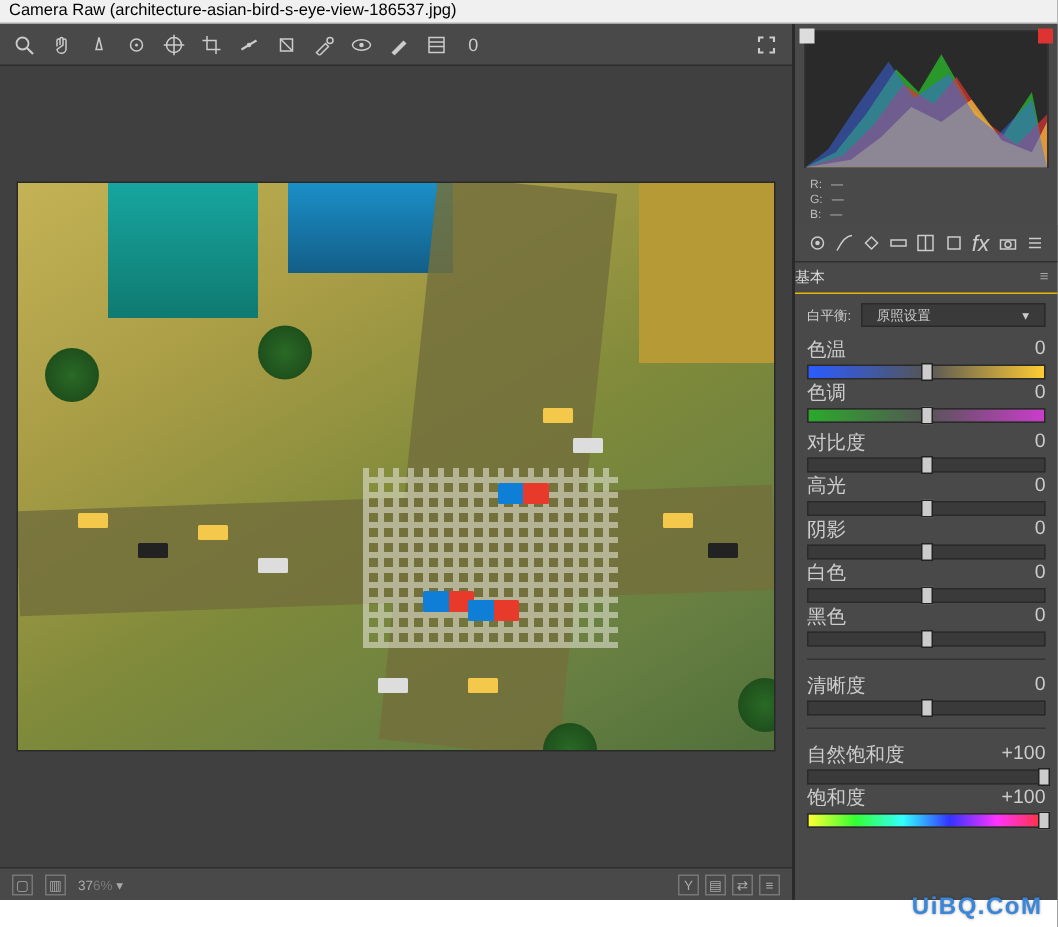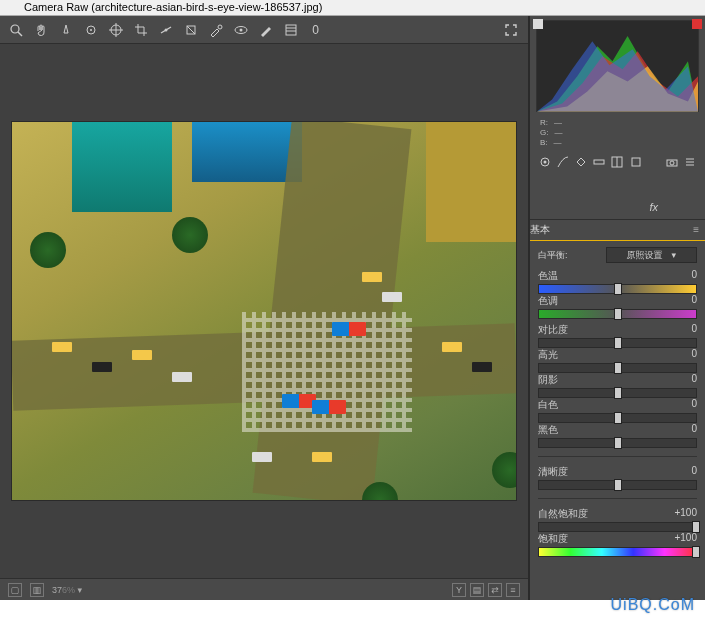--- a/index.html
+++ b/index.html
@@ -1,17 +1,17 @@
 <!DOCTYPE html>
 <html><head>
 <meta charset="utf-8">
 <style>
   * { margin: 0; padding: 0; box-sizing: border-box; }
   body { width: 705px; height: 618px; background: #fff; font-family: "Microsoft YaHei", Arial, sans-serif; font-size: 10px; color: #ccc; position: relative; overflow: hidden; }
-  .titlebar { background: #f0f0f0; border-bottom: 1px solid #aaa; padding: 1px 24px; font-size: 11px; color: #000; height: 16px; }
+  .titlebar { background: #f0f0f0; border-bottom: 1px solid #aaa; padding: 1px 6px; font-size: 11px; color: #000; height: 16px; }
   .app { display: flex; width: 705px; height: 584px; background: #404040; }
   .left-pane { flex: 1; display: flex; flex-direction: column; border-right: 2px solid #2a2a2a; }
   .toolbar { height: 28px; background: #494949; display: flex; align-items: center; padding: 0 8px; gap: 10px; border-bottom: 1px solid #2e2e2e; position: relative; }
   .toolbar .ticon { width: 15px; height: 15px; color: #ccc; display: flex; align-items: center; justify-content: center; }
   .toolbar .fullscreen { position: absolute; right: 10px; top: 6px; }
   .preview { flex: 1; background: #404040; display: flex; align-items: center; justify-content: center; padding: 6px; overflow: hidden; }
   .image-canvas { width: 506px; height: 380px; background: linear-gradient(150deg,#c4b255 0%, #a69b45 30%, #7f8a3a 55%, #698042 80%, #50703a 100%); position: relative; overflow: hidden; border: 1px solid #2a2a2a; }
   .road { position: absolute; background: rgba(115,112,60,.85); }
   .road.h { left:0; right:0; height:70px; top:210px; transform: rotate(-2deg); }
   .road.v { top:0; bottom:0; width:120px; left:260px; transform: rotate(6deg); }
@@ -34,33 +34,33 @@
   .histo-toggle.r { right:-4px; background:#d33; }
   .histo-canvas { position:absolute; inset:0; }
   .rgb-box { font-size:8px; color:#bbb; padding:2px 10px; line-height:10px; }
   .rgb-box div { display:flex; gap:6px; }
   .panel-tabs { display:flex; gap:4px; padding:4px 8px; border-bottom:1px solid #2e2e2e; background:#4a4a4a; }
   .panel-tabs .ptab { width:16px; height:16px; display:flex; align-items:center; justify-content:center; color:#ccc; }
   .panel-title { text-align:left; font-size:10px; padding:3px 0; border-bottom:1px solid #eab308; color:#ddd; position:relative; }
   .panel-title .menu { position:absolute; right:6px; top:4px; color:#aaa; font-size:10px; }
   .panel-body { flex:1; overflow-y:auto; padding: 6px 8px; display:flex; flex-direction:column; gap:4px; }
   .slider-row { display:flex; flex-direction:column; gap:1px; }
-  .slider-label { display:flex; justify-content:space-between; font-size:10px; color:#ccc; }
+  .slider-label { display:flex; justify-content:space-between; font-size:13px; color:#ccc; }
   .slider-track { height:10px; position:relative; background:#3a3a3a; border:1px solid #2a2a2a; display:flex; align-items:center; }
   .slider-track.gradient-temp { background: linear-gradient(90deg,#2a5cff,#555,#ffcc33); }
   .slider-track.gradient-tint { background: linear-gradient(90deg,#2aaa2a,#555,#cc3ccc); }
   .slider-track.gradient-rainbow { background: linear-gradient(90deg,#ff3,#3f3,#3ff,#33f,#f3f,#f33); }
   .slider-thumb { position:absolute; width:8px; height:12px; background:#ccc; border:1px solid #222; top:-2px; transform:translateX(-50%); }
-  .dropdown { height:16px; background:#3a3a3a; border:1px solid #2a2a2a; display:flex; align-items:center; padding:0 20px; font-size:9px; color:#ccc; justify-content:space-between;margin-left:32px; }
+  .dropdown { height:16px; background:#3a3a3a; border:1px solid #2a2a2a; display:flex; align-items:center; padding:0 10px; font-size:9px; color:#ccc; justify-content:space-between; }
   .mode-row { display:flex; justify-content:center; gap:18px; font-size:9px; padding:4px 0 2px; color:#888; }
   .mode-row .active { color:#ddd; }
   .wb-row { display:flex; align-items:center; gap:6px; font-size:9px; margin-bottom:2px; }
   .wb-row .dropdown { flex:1; }
   .divider { height:1px; background:#333; margin:4px 0; }
-  .watermark { position:absolute; right:10px; bottom:4px; font-size:16px; color:#3a86d8; font-weight:normal; letter-spacing:1px; text-shadow:0 0 2px rgba(0,0,0,.4); }
+  .watermark { position:absolute; right:10px; bottom:4px; font-size:16px; color:#3a86d8; font-weight:bold; letter-spacing:1px; text-shadow:0 0 2px rgba(0,0,0,.4); }
 
   svg { display:block; }
 </style>
 </head>
 <body>
 
 <div class="titlebar">
   <span>Camera Raw (architecture-asian-bird-s-eye-view-186537.jpg)</span>
 </div>
 
@@ -241,21 +241,21 @@
           <svg width="12" height="12" viewBox="0 0 12 12">
             <rect x="1" y="1" width="10" height="10" fill="none" stroke="#ccc"></rect>
             <line x1="6" y1="1" x2="6" y2="11" stroke="#ccc"></line>
           </svg>
         </span>
       <span class="ptab">
           <svg width="12" height="12" viewBox="0 0 12 12">
             <rect x="2" y="2" width="8" height="8" fill="none" stroke="#ccc"></rect>
           </svg>
         </span>
-      <span class="ptab" style="font-size:11px;font-style:italic;margin-top:45px;">fx</span>
+      <span class="ptab" style="font-size:15px;font-style:italic;">fx</span>
       <span class="ptab">
           <svg width="12" height="12" viewBox="0 0 12 12">
             <rect x="1" y="4" width="10" height="6" fill="none" stroke="#ccc"></rect>
             <circle cx="6" cy="7" r="2" fill="none" stroke="#ccc"></circle>
           </svg>
         </span>
       <span class="ptab">
           <svg width="12" height="12" viewBox="0 0 12 12">
             <line x1="2" y1="3" x2="10" y2="3" stroke="#ccc"></line>
             <line x1="2" y1="6" x2="10" y2="6" stroke="#ccc"></line>

